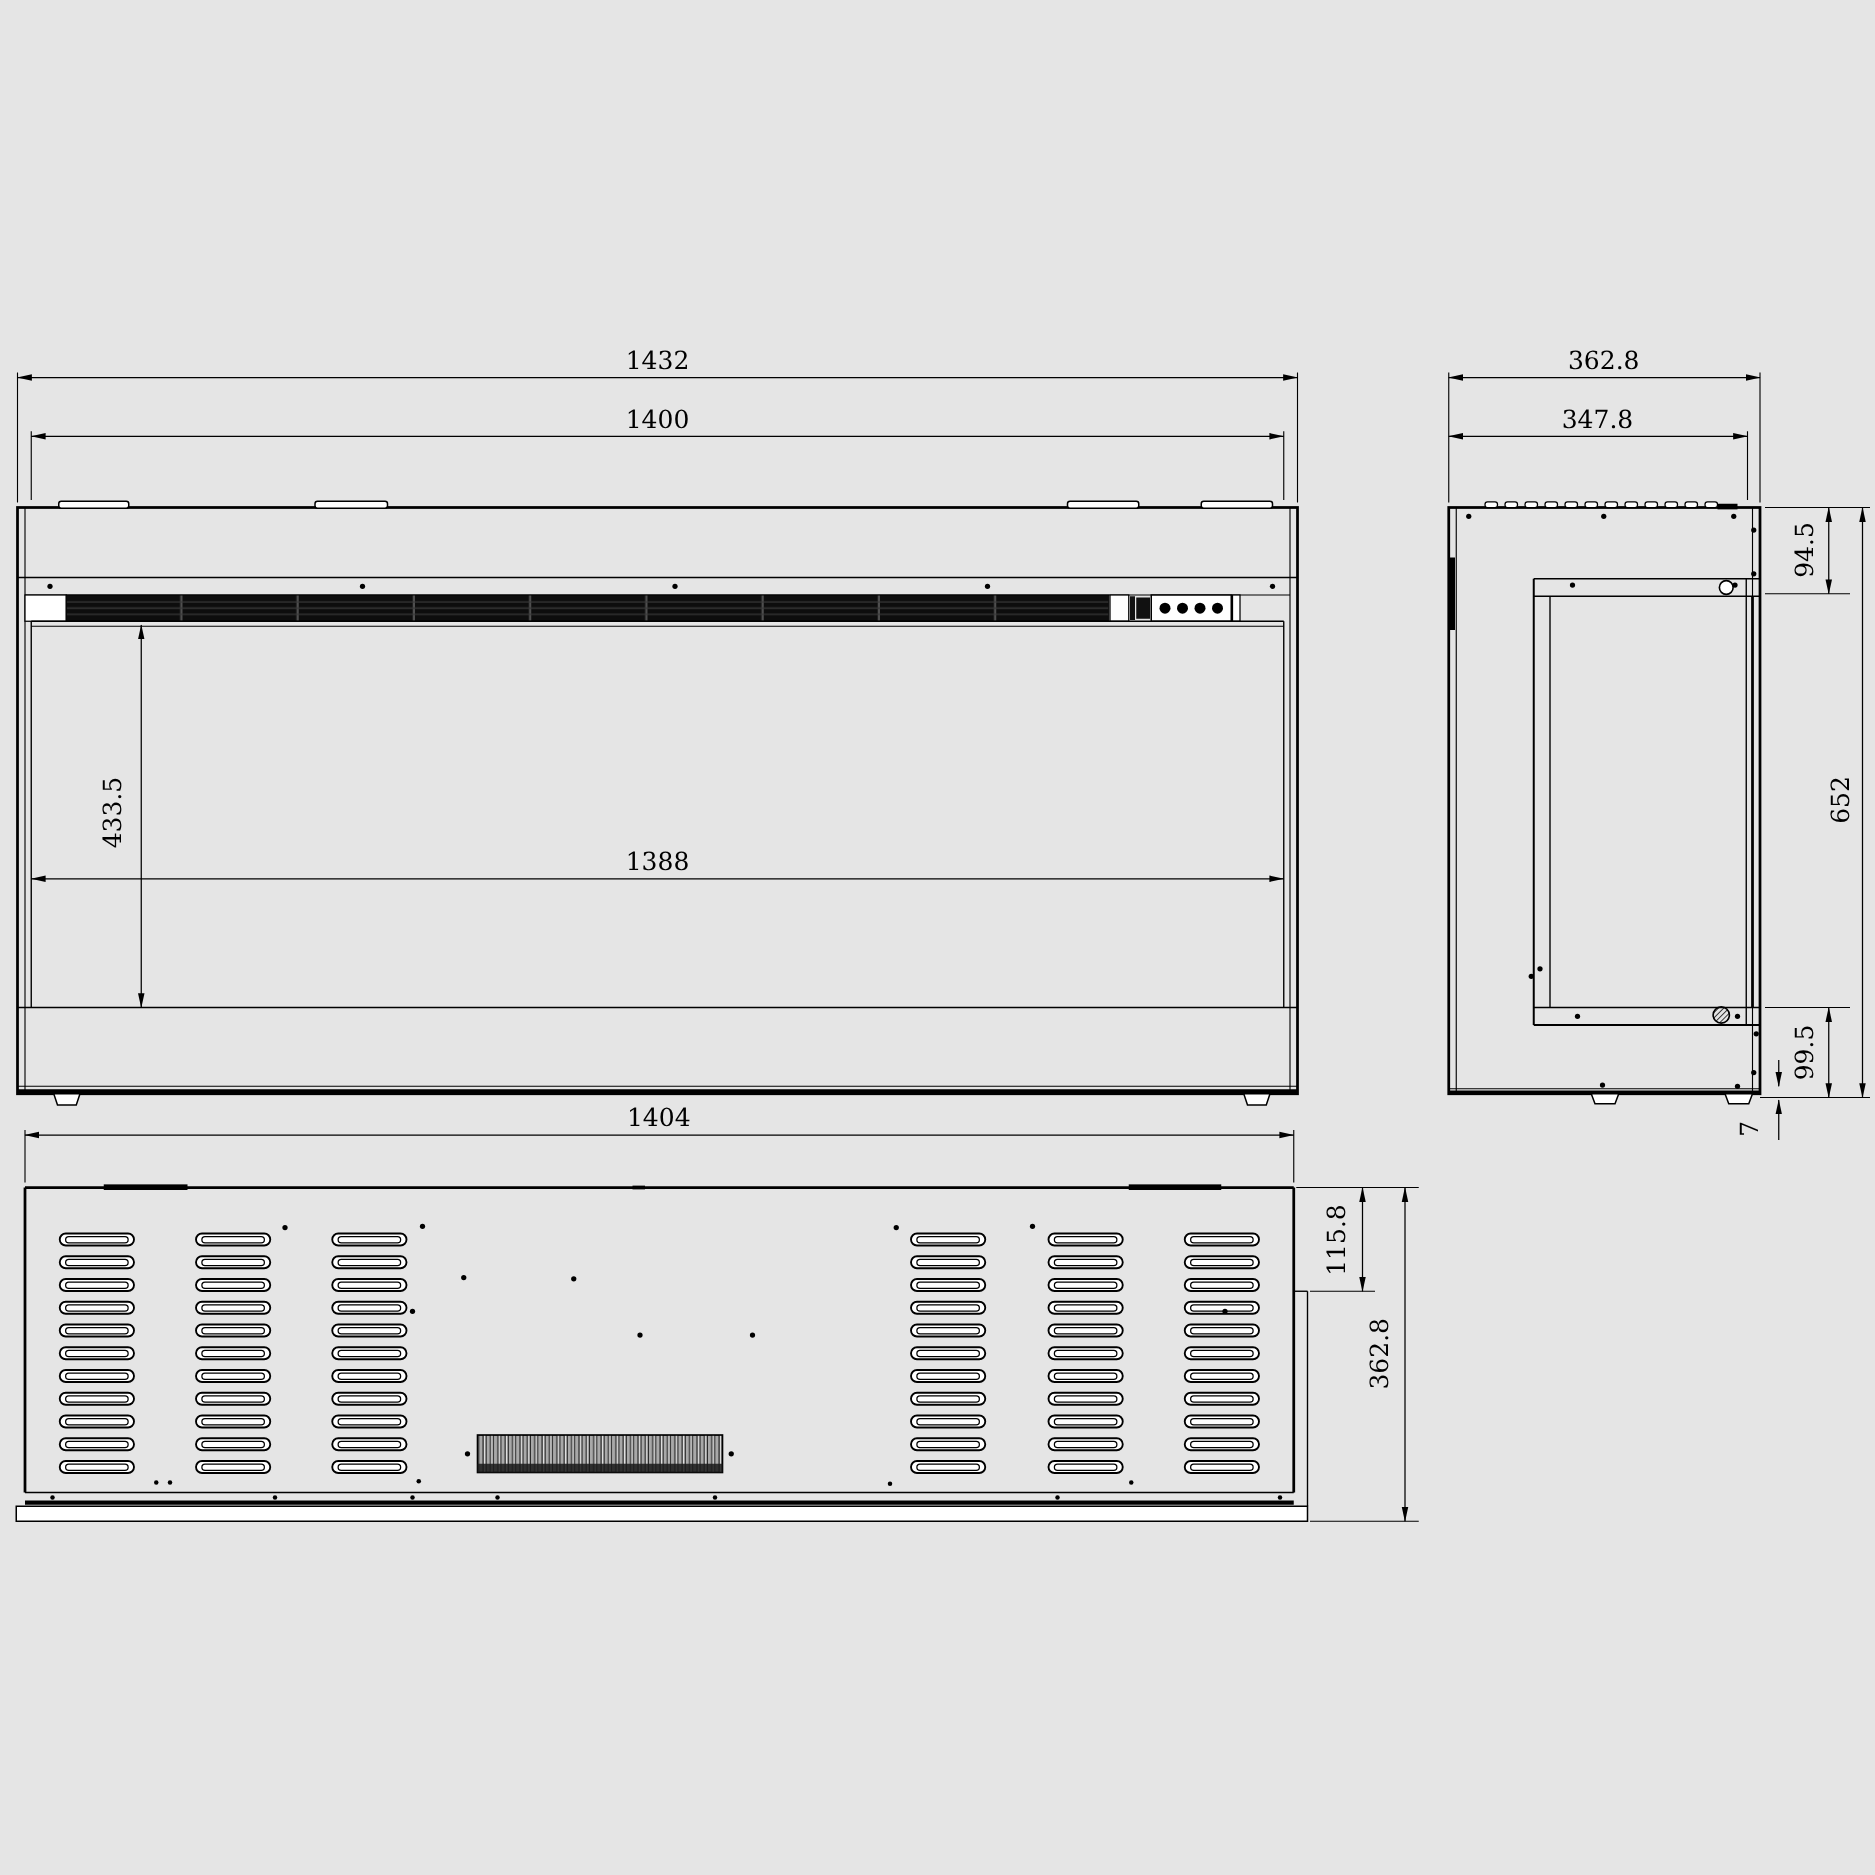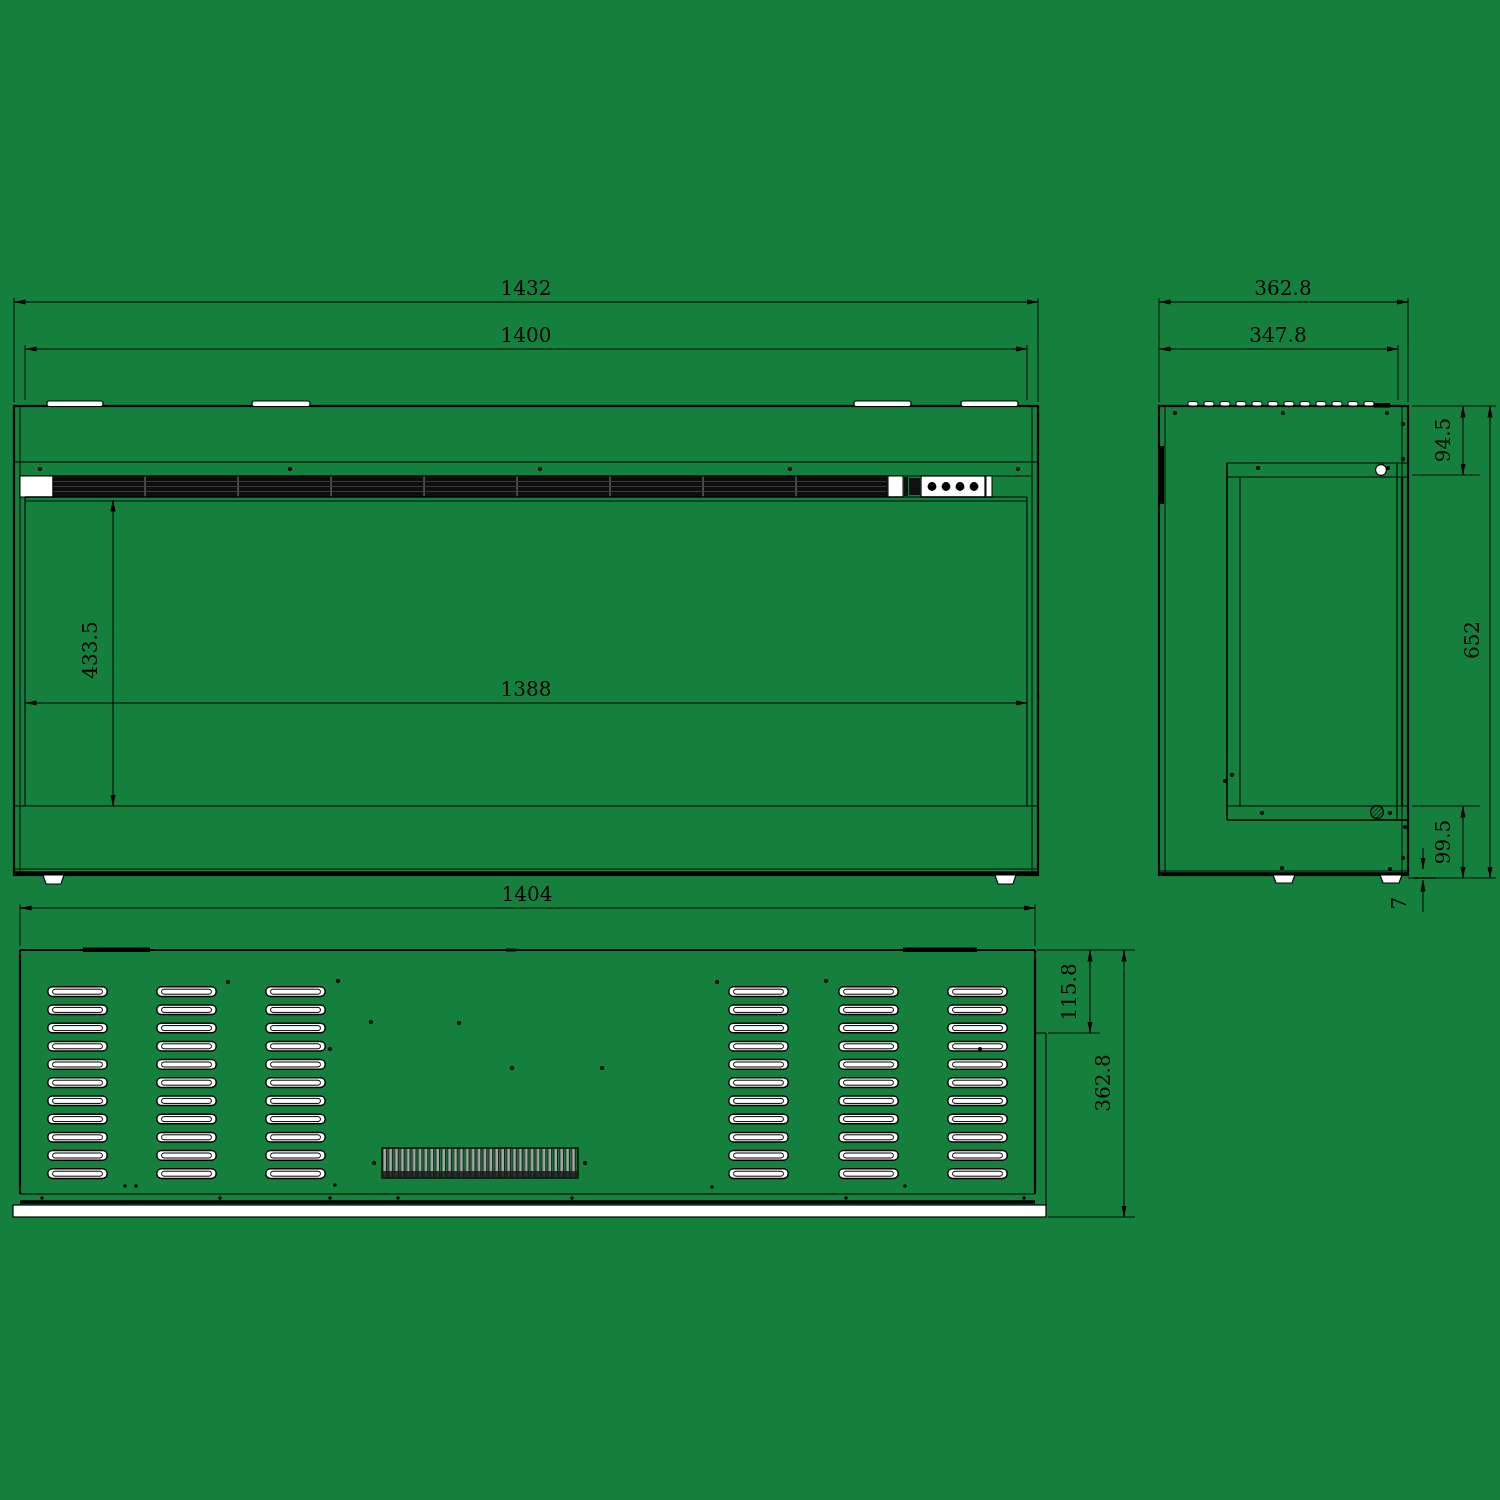--- a/index.html
+++ b/index.html
@@ -1,16 +1,16 @@
 <!DOCTYPE html>
 <html><head>
 <meta charset="utf-8">
 <style>
   html,body{margin:0;padding:0;background:#ffffff;}
-  .stage{position:relative;width:1500px;height:1500px;background:#15803d;overflow:hidden;}
+  .stage{position:relative;width:1500px;height:1500px;background:#e5e5e5;overflow:hidden;}
   svg text{
     font-family:"DejaVu Serif","Liberation Serif",serif;
     font-size:20px; fill:#000;
   }
   .ln{stroke:#000;fill:none;}
   .w08{stroke-width:0.9;}
   .w1{stroke-width:1.1;}
   .w15{stroke-width:1.6;}
   .w2{stroke-width:2.2;}
   .w3{stroke-width:3.4;}

